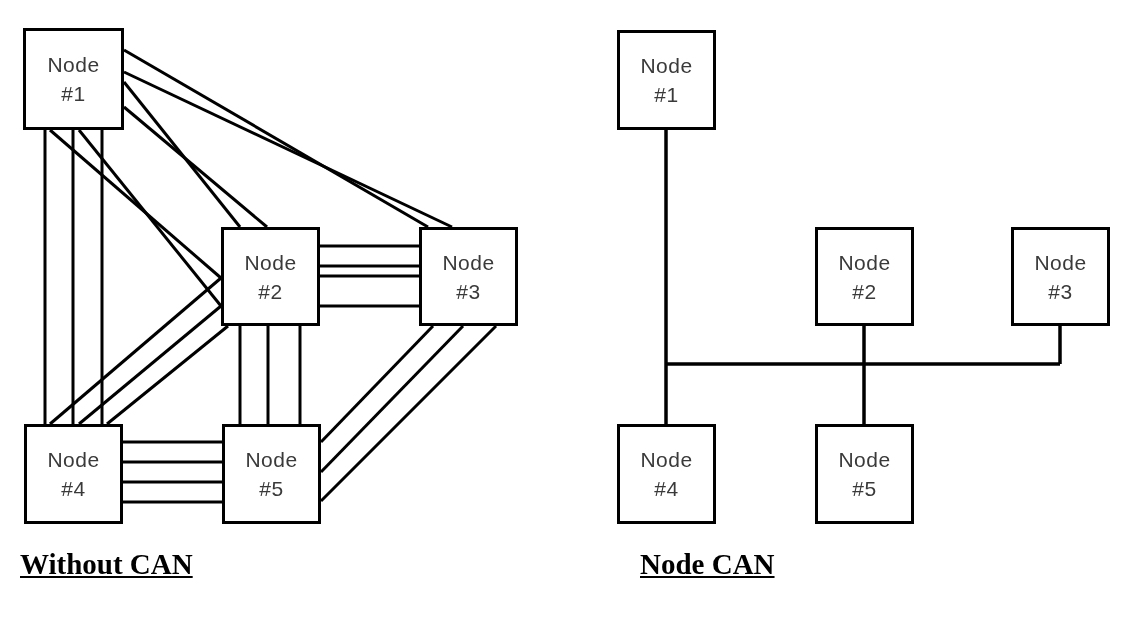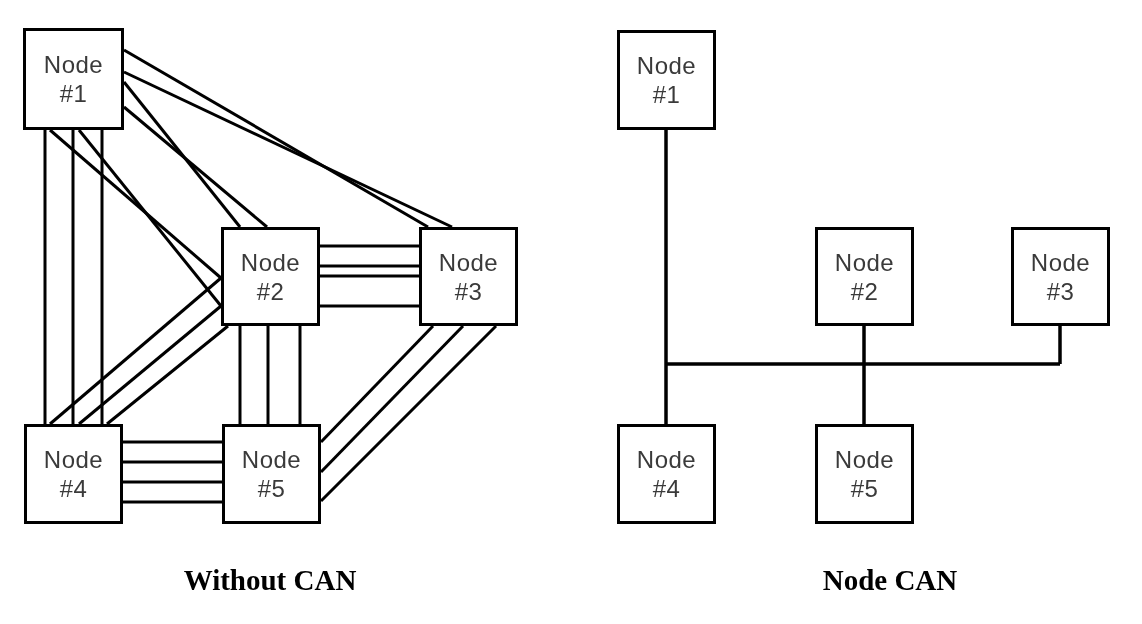--- a/index.html
+++ b/index.html
@@ -14,33 +14,34 @@
   .node-box{
     position:absolute;
     box-sizing:border-box;
     border:3px solid var(--box-border,#000000);
     background:var(--box-fill,#ffffff);
     display:flex;
     flex-direction:column;
     align-items:center;
     justify-content:center;
     color:var(--node-text,#3a3a3a);
-    font-size:24px;
+    font-size:21px;
     line-height:29px;
     letter-spacing:0.5px;
   }
   .caption{
     position:absolute;
-    top:564px;
+    top:548px;
     width:500px;
-    text-align:center;
+    text-align:left;
     font-family:"Liberation Serif",serif;
     font-weight:bold;
     font-size:29px;
     color:var(--caption,#000000);
+    text-decoration:underline;
   }
   .caption-left{left:20px;}
   .caption-right{left:640px;}
 </style>
 </head>
 <body>
 
 <div class="stage">
   <svg id="wires" width="1142" height="624" viewBox="0 0 1142 624">
       <line x1="124" y1="50" x2="428" y2="227" stroke="#000000" stroke-width="3"></line>

